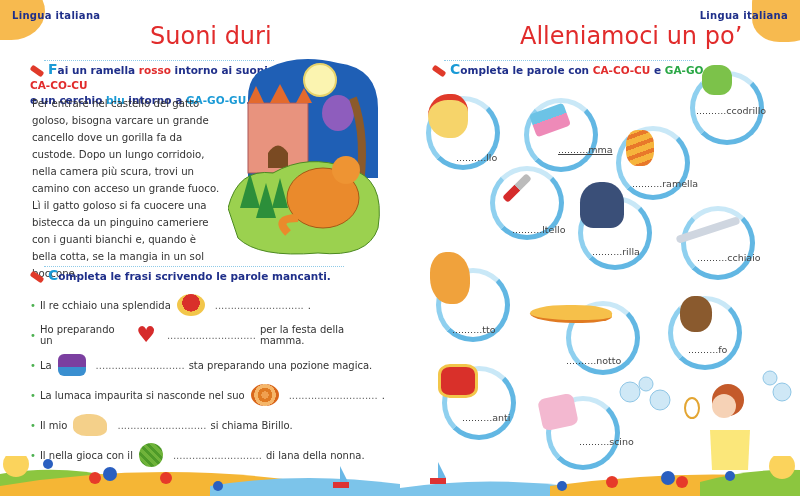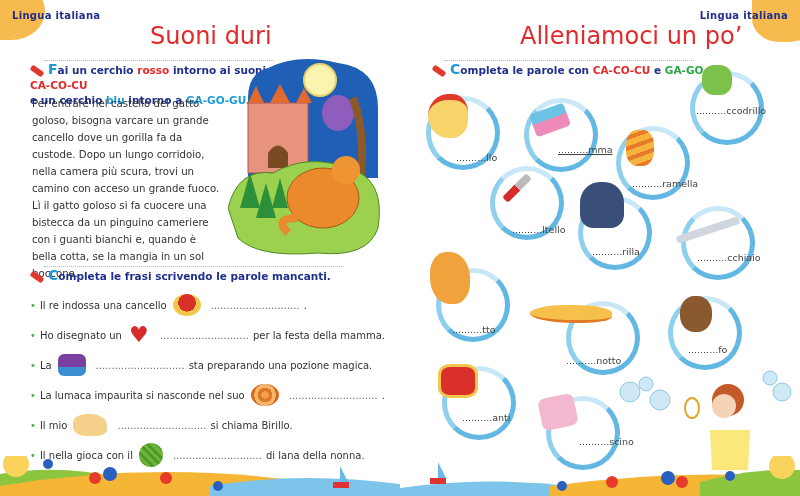--- a/index.html
+++ b/index.html
@@ -38,21 +38,21 @@
 </head>
 <body>
 
 <div class="page left">
   <div class="splash"></div>
   <div class="subject">Lingua italiana</div>
   <h1 class="title">Suoni duri</h1>
 
   <div class="dots" style="left:44px;top:60px;width:230px;"></div>
   <div class="instr" style="left:30px;top:62px;width:240px;">
-    <span class="pencil"></span><span class="first">F</span><span>ai un cerchio </span><span class="red">rosso</span><span> intorno ai suoni </span><span class="red">CA-CO-CU</span><br>
+    <span class="pencil"></span><span class="first">F</span><span>ai un ramella </span><span class="red">rosso</span><span> intorno ai suoni </span><span class="red">CA-CO-CU</span><br>
     <span>e un cerchio </span><span class="blue">blu</span><span> intorno a </span><span class="blue">GA-GO-GU</span><span>.</span>
   </div>
 
   <p class="story">Per entrare nel castello del gatto goloso, bisogna varcare un grande cancello dove un gorilla fa da custode. Dopo un lungo corridoio, nella camera più scura, trovi un camino con acceso un grande fuoco. Lì il gatto goloso si fa cuocere una bistecca da un pinguino cameriere con i guanti bianchi e, quando è bella cotta, se la mangia in un sol boccone.</p>
 
   <svg class="illus" viewBox="0 0 158 200">
     <path d="M40 10 Q70 -5 110 5 Q150 10 150 50 L150 120 L20 120 L20 40 Q20 15 40 10Z" fill="#1f5fb5"></path>
     <circle cx="92" cy="22" r="16" fill="#fbf4b0" stroke="#e7d36a" stroke-width="2"></circle>
     <rect x="20" y="45" width="60" height="70" fill="#e8937e" stroke="#a55" stroke-width="1"></rect>
     <polygon points="20,45 28,28 36,45" fill="#e36a2d"></polygon>
@@ -71,28 +71,28 @@
   </svg>
 
   <div class="dots" style="left:44px;top:266px;width:300px;"></div>
   <div class="instr" style="left:30px;top:268px;width:360px;">
     <span class="pencil"></span><span class="first">C</span><span>ompleta le frasi scrivendo le parole mancanti.</span>
   </div>
 
   <div class="sentences">
     <div class="sent">
       <span class="bullet">•</span>
-      <span>Il re indossa una cancello</span>
+      <span>Il re cchiaio una splendida</span>
       <span class="pic" style="background:radial-gradient(circle at 50% 40%,#d9302a 45%,#f2c64a 46%);"></span>
       <span class="blank">............................</span>
       <span>.</span>
     </div>
     <div class="sent">
       <span class="bullet">•</span>
-      <span>Ho disegnato un</span>
+      <span>Ho preparando un</span>
       <span class="pic" style="width:22px;background:none;color:#d62b2b;font-size:22px;line-height:22px;text-align:center;border-radius:0;">♥</span>
       <span class="blank">............................</span>
       <span>per la festa della mamma.</span>
     </div>
     <div class="sent">
       <span class="bullet">•</span>
       <span>La</span>
       <span class="pic" style="background:linear-gradient(#7b3fa0 60%,#3a8fd0 60%);border-radius:6px;"></span>
       <span class="blank">............................</span>
       <span>sta preparando una pozione magica.</span>

